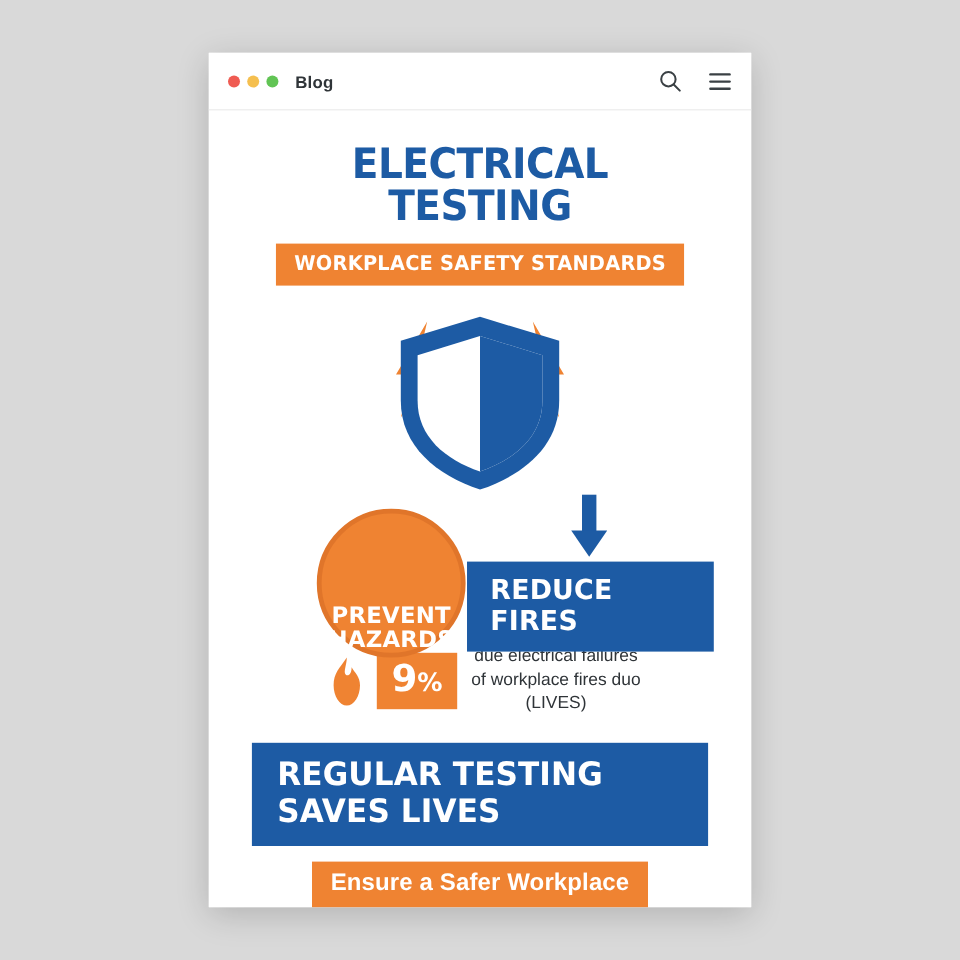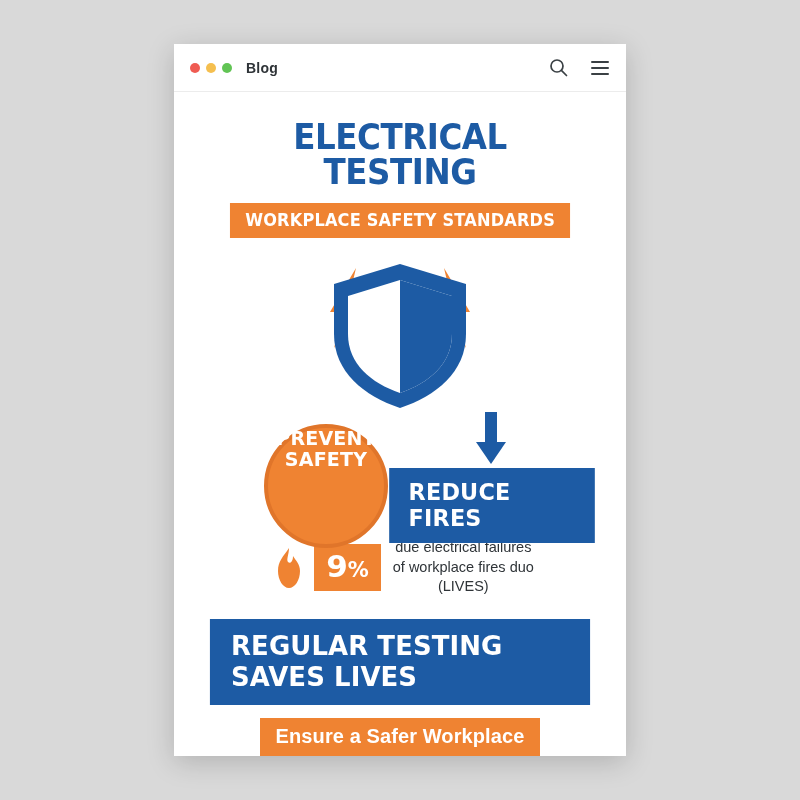--- a/index.html
+++ b/index.html
@@ -106,21 +106,21 @@
   .circle-badge {
     position: absolute;
     left: 62px; top: 12px;
     width: 124px; height: 124px;
     border-radius: 50%;
     background: #ef8332;
     border: 4px solid #e0752a;
     display: flex;
     flex-direction: column;
     align-items: center;
-    justify-content: flex-start;
+    justify-content: flex-end;
     color: #ffffff;
     font-family: "DejaVu Sans", sans-serif;
     font-weight: bold;
     font-size: 19px;
     line-height: 1.08;
     letter-spacing: 0.2px;
   }
   .arrow-down {
     position: absolute;
     left: 272px; top: 0px;
@@ -234,21 +234,21 @@
 
           <path d="M116 4 L182 24 L182 74 C182 112 152 136 116 148 C80 136 50 112 50 74 L50 24 Z" fill="#1d5ba4"></path>
           <path d="M116 20 L168 36 L168 74 C168 104 145 123 116 133 C87 123 64 104 64 74 L64 36 Z" fill="#ffffff"></path>
           <path d="M116 20 L168 36 L168 74 C168 104 145 123 116 133 Z" fill="#1d5ba4"></path>
         </svg>
       </div>
 
       <div class="mid-row">
         <div class="circle-badge">
           <span>PREVENT</span>
-          <span>SAFETY</span>
+          <span>HAZARDS</span>
         </div>
         <div class="arrow-down">
           <svg width="34" height="56" viewBox="0 0 34 56" aria-hidden="true">
             <rect x="11" y="0" width="12" height="32" fill="#1d5ba4"></rect>
             <path d="M2 30 L32 30 L17 52 Z" fill="#1d5ba4"></path>
           </svg>
         </div>
         <div class="reduce-box">REDUCE FIRES</div>
       </div>
 

